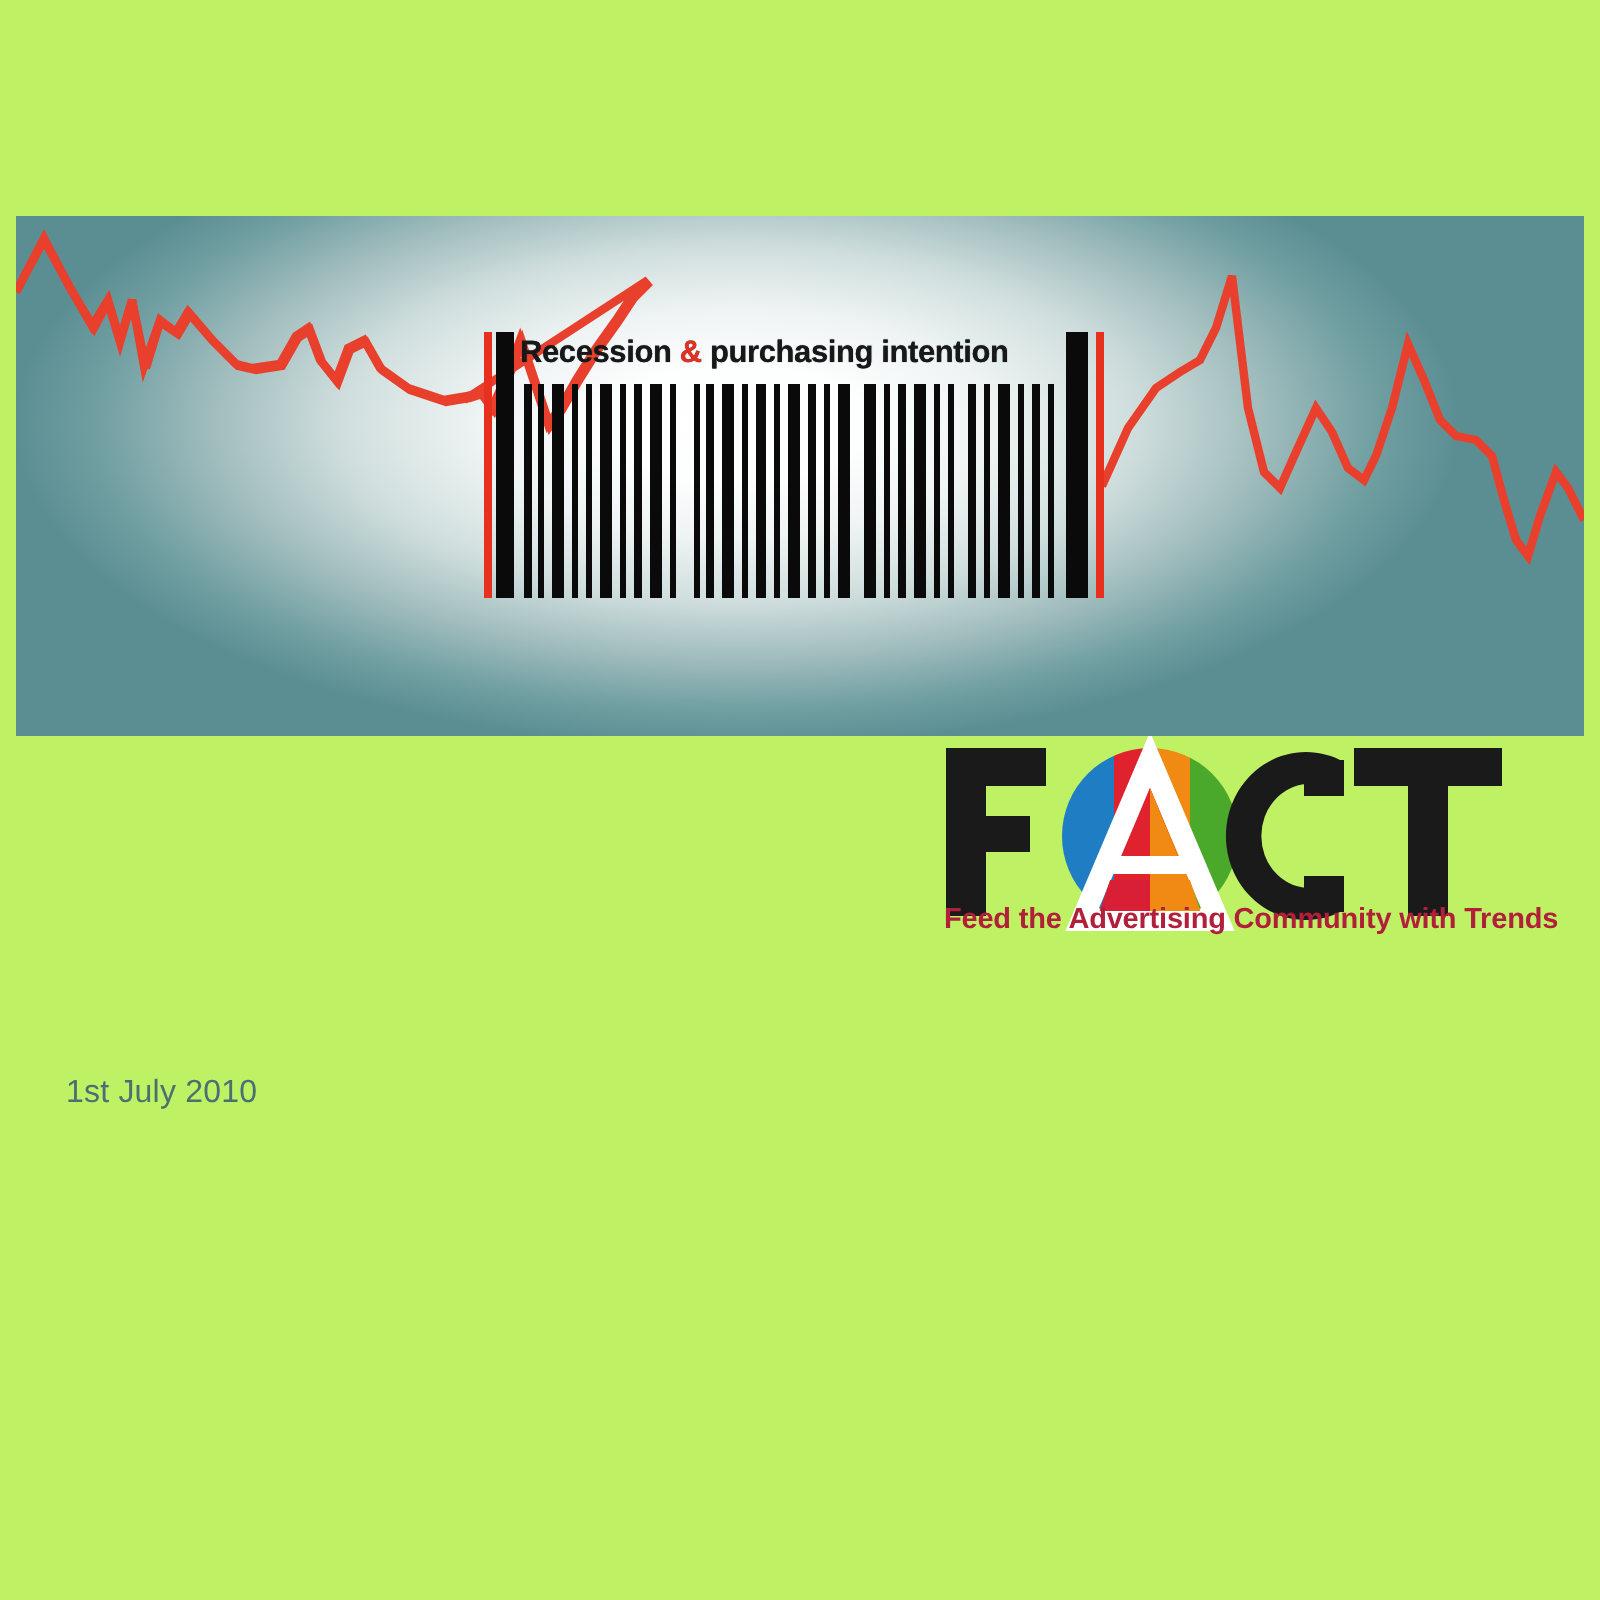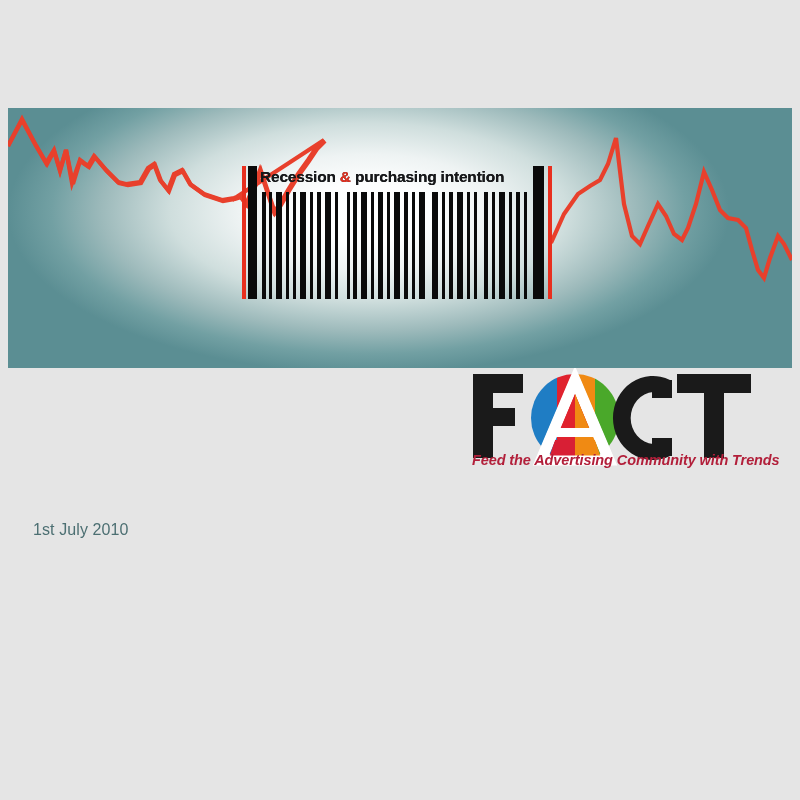--- a/index.html
+++ b/index.html
@@ -3,21 +3,21 @@
 <meta charset="utf-8">
 <style>
   html,body{margin:0;padding:0;}
   body{
     width:800px;height:800px;
     background:#ffffff;
     font-family:"Liberation Sans", sans-serif;
     overflow:hidden;
     position:relative;
   }
-  .slide{position:absolute;left:0;top:0;width:800px;height:800px;background:#e5e5e5;}
+  .slide{position:absolute;left:0;top:0;width:800px;height:800px;background:#bef264;}
 
   
   .banner{
     position:absolute;left:8px;top:108px;width:784px;height:260px;
     overflow:hidden;
   }
   .banner-bg{
     position:absolute;inset:0;
     background:
       radial-gradient(ellipse 46% 62% at 46% 40%, #ffffff 0%, #fdfefe 18%, #eef3f3 36%, #cfdedd 55%, #9dbabb 74%, #72a0a3 88%, #5b8e93 100%),
@@ -39,40 +39,40 @@
     white-space:nowrap;
     line-height:22px;
     text-shadow:0 0 0.4px #17181a;
   }
   .bc-title .amp{color:#e8301f;}
   .bc-bars{position:absolute;left:0;top:0;width:320px;height:133px;}
   .bc-bars svg{display:block;width:100%;height:100%;}
 
   
   .logo{
-    position:absolute;left:471px;top:368px;width:308px;height:112px;font-style:italic;
+    position:absolute;left:471px;top:368px;width:308px;height:112px;
   }
   .logo svg{display:block;width:100%;height:100%;}
 
   
   .titleblock{
     position:absolute;left:33px;top:521px;width:730px;
   }
   .title{
     font-family:"Liberation Sans", sans-serif;
     font-size:35.5px;
     line-height:44px;
     color:#46696e;
     font-weight:400;
     letter-spacing:-0.2px;
     margin:0;
   }
   .title .ln{display:block;}
   .date{
-    margin-top:0;
+    margin-top:17px;
     font-family:"Liberation Sans", sans-serif;
     font-size:16px;
     color:#4c6f72;
     letter-spacing:0.1px;
   }
 </style>
 </head>
 <body>
 
 <div class="slide">

